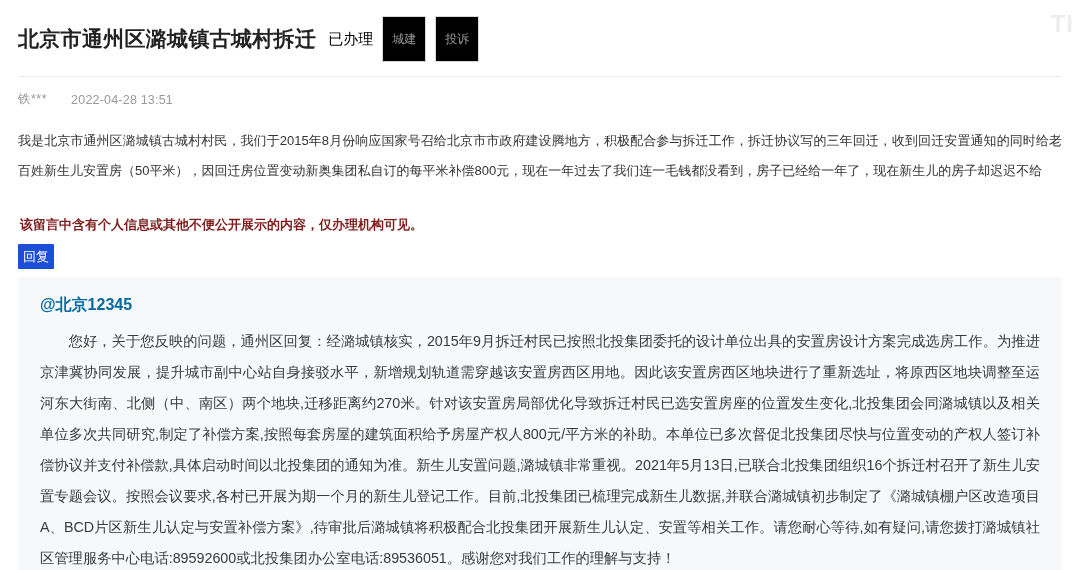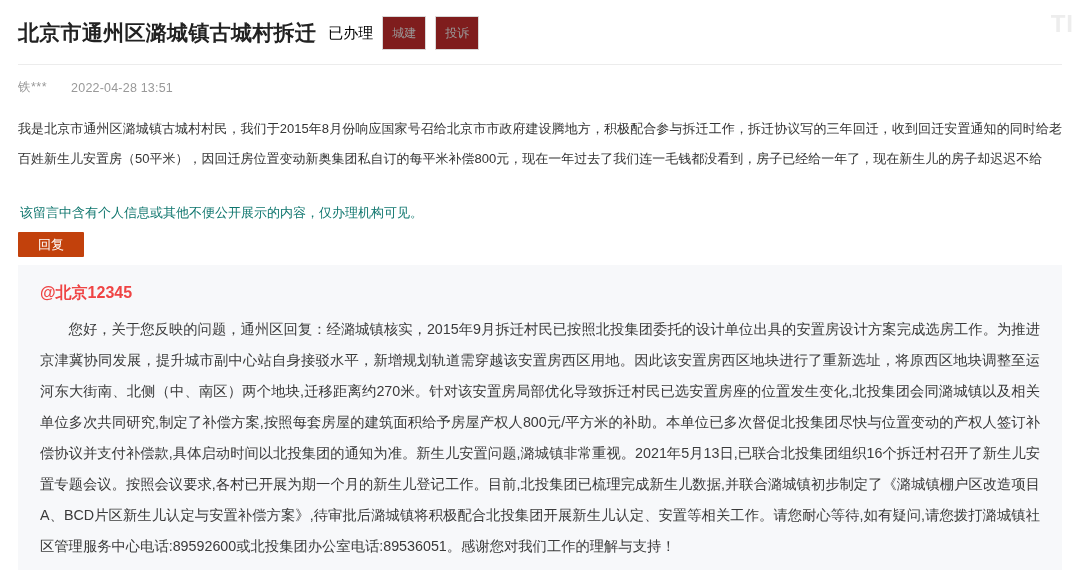--- a/index.html
+++ b/index.html
@@ -40,23 +40,23 @@
     color: #000000;
     font-size: 15px;
     margin-left: 12px;
     white-space: nowrap;
   }
   .tag {
     display: inline-block;
     border: 1px solid #d8d8d8;
     color: #9a9a9a;
     font-size: 12px;
-    padding: 8px 9px;
+    padding: 14px 9px;
     margin-left: 9px;
-    background: #7f1d1d;
+    background: #000000;
     line-height: 16px;
     border-radius: 1px;
   }
   .watermark {
     position: absolute;
     right: 6px;
     top: 10px;
     color: #ededed;
     font-size: 24px;
     font-weight: bold;
@@ -81,45 +81,46 @@
   
   .body-text {
     font-size: 13px;
     line-height: 30px;
     color: #333333;
     padding: 8px 0 12px 0;
     text-align: justify;
   }
   .notice {
     font-size: 13px;
-    color: #0f766e;
+    color: #7f1d1d;
     padding: 18px 0 6px 2px;
+    font-weight: bold;
   }
   
   .reply-btn {
     display: inline-block;
-    background: #c2410c;
+    background: #1d4ed8;
     color: #ffffff;
     font-size: 13px;
-    padding: 4px 20px;
+    padding: 4px 5px;
     line-height: 17px;
     border: none;
     cursor: pointer;
     margin: 4px 0 0 0;
     border-radius: 1px;
   }
   
   .reply-panel {
     background: #f7f8fa;
     margin-top: 8px;
     padding: 18px 22px 12px 22px;
     position: relative;
   }
   .reply-from {
-    color: #ef4444;
+    color: #0369a1;
     font-size: 16px;
     font-weight: bold;
     margin-bottom: 10px;
   }
   .reply-body {
     font-size: 14.3px;
     line-height: 31px;
     color: #3a3a3a;
     text-align: justify;
     text-indent: 2em;

